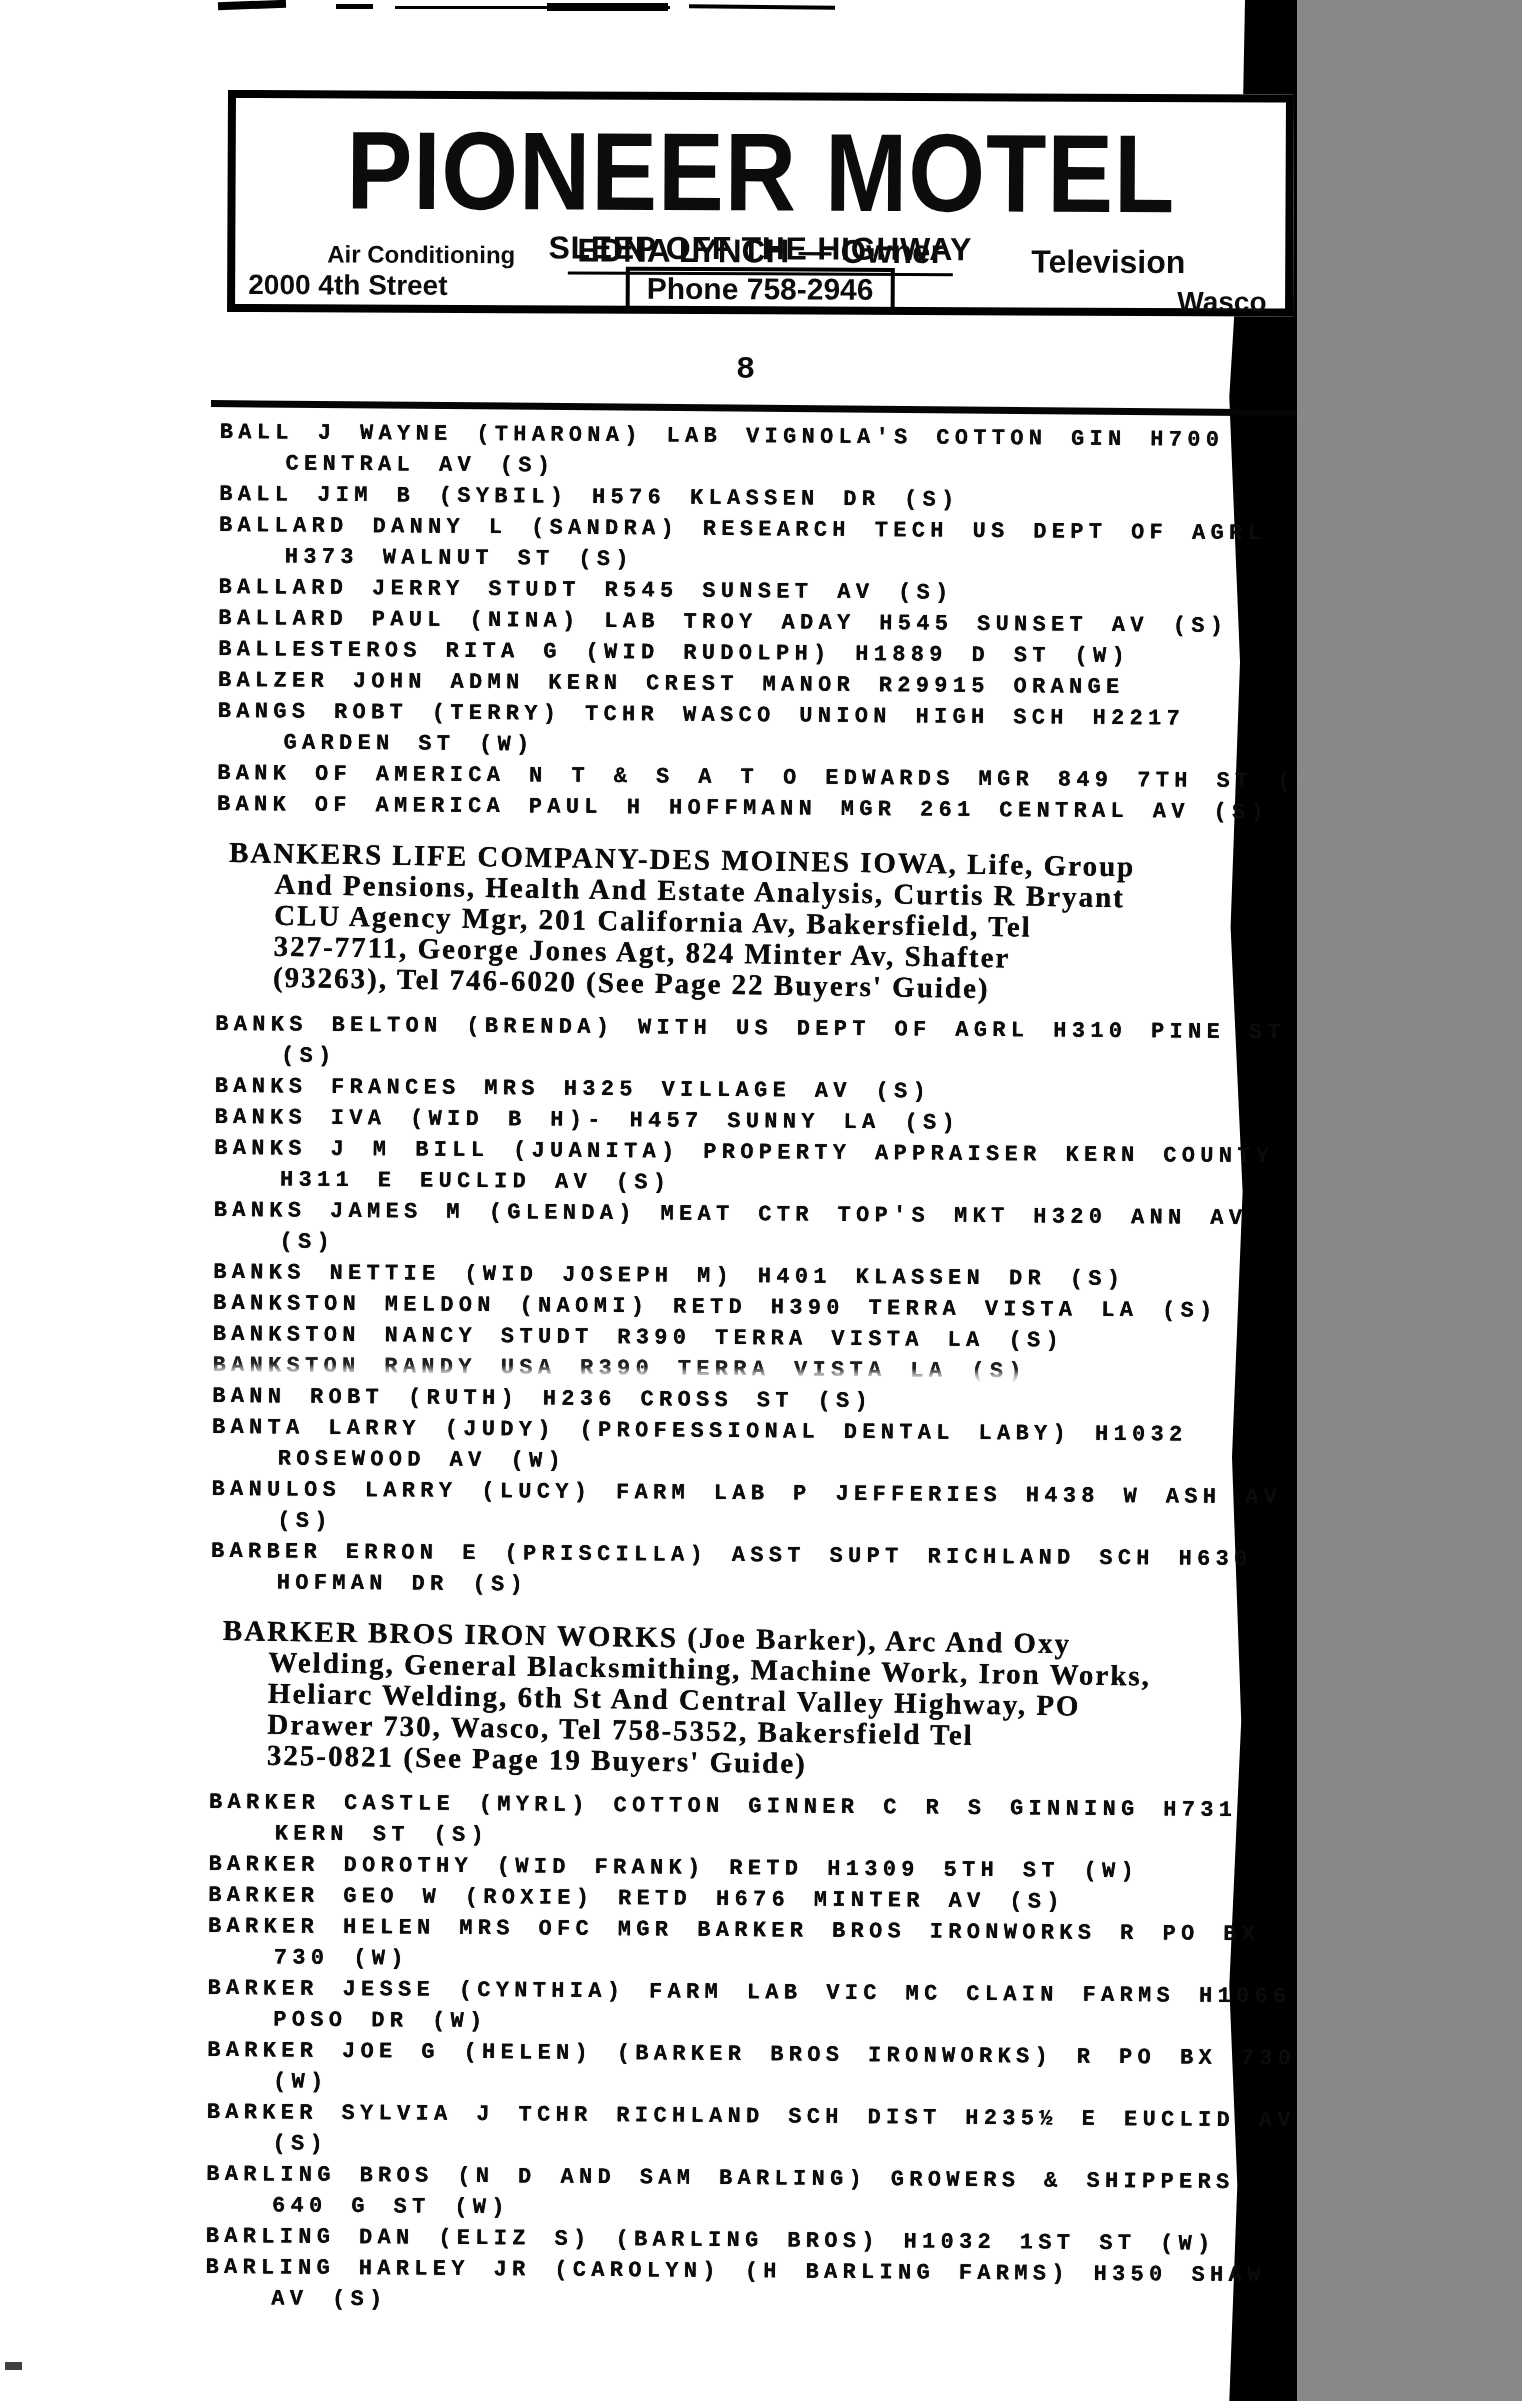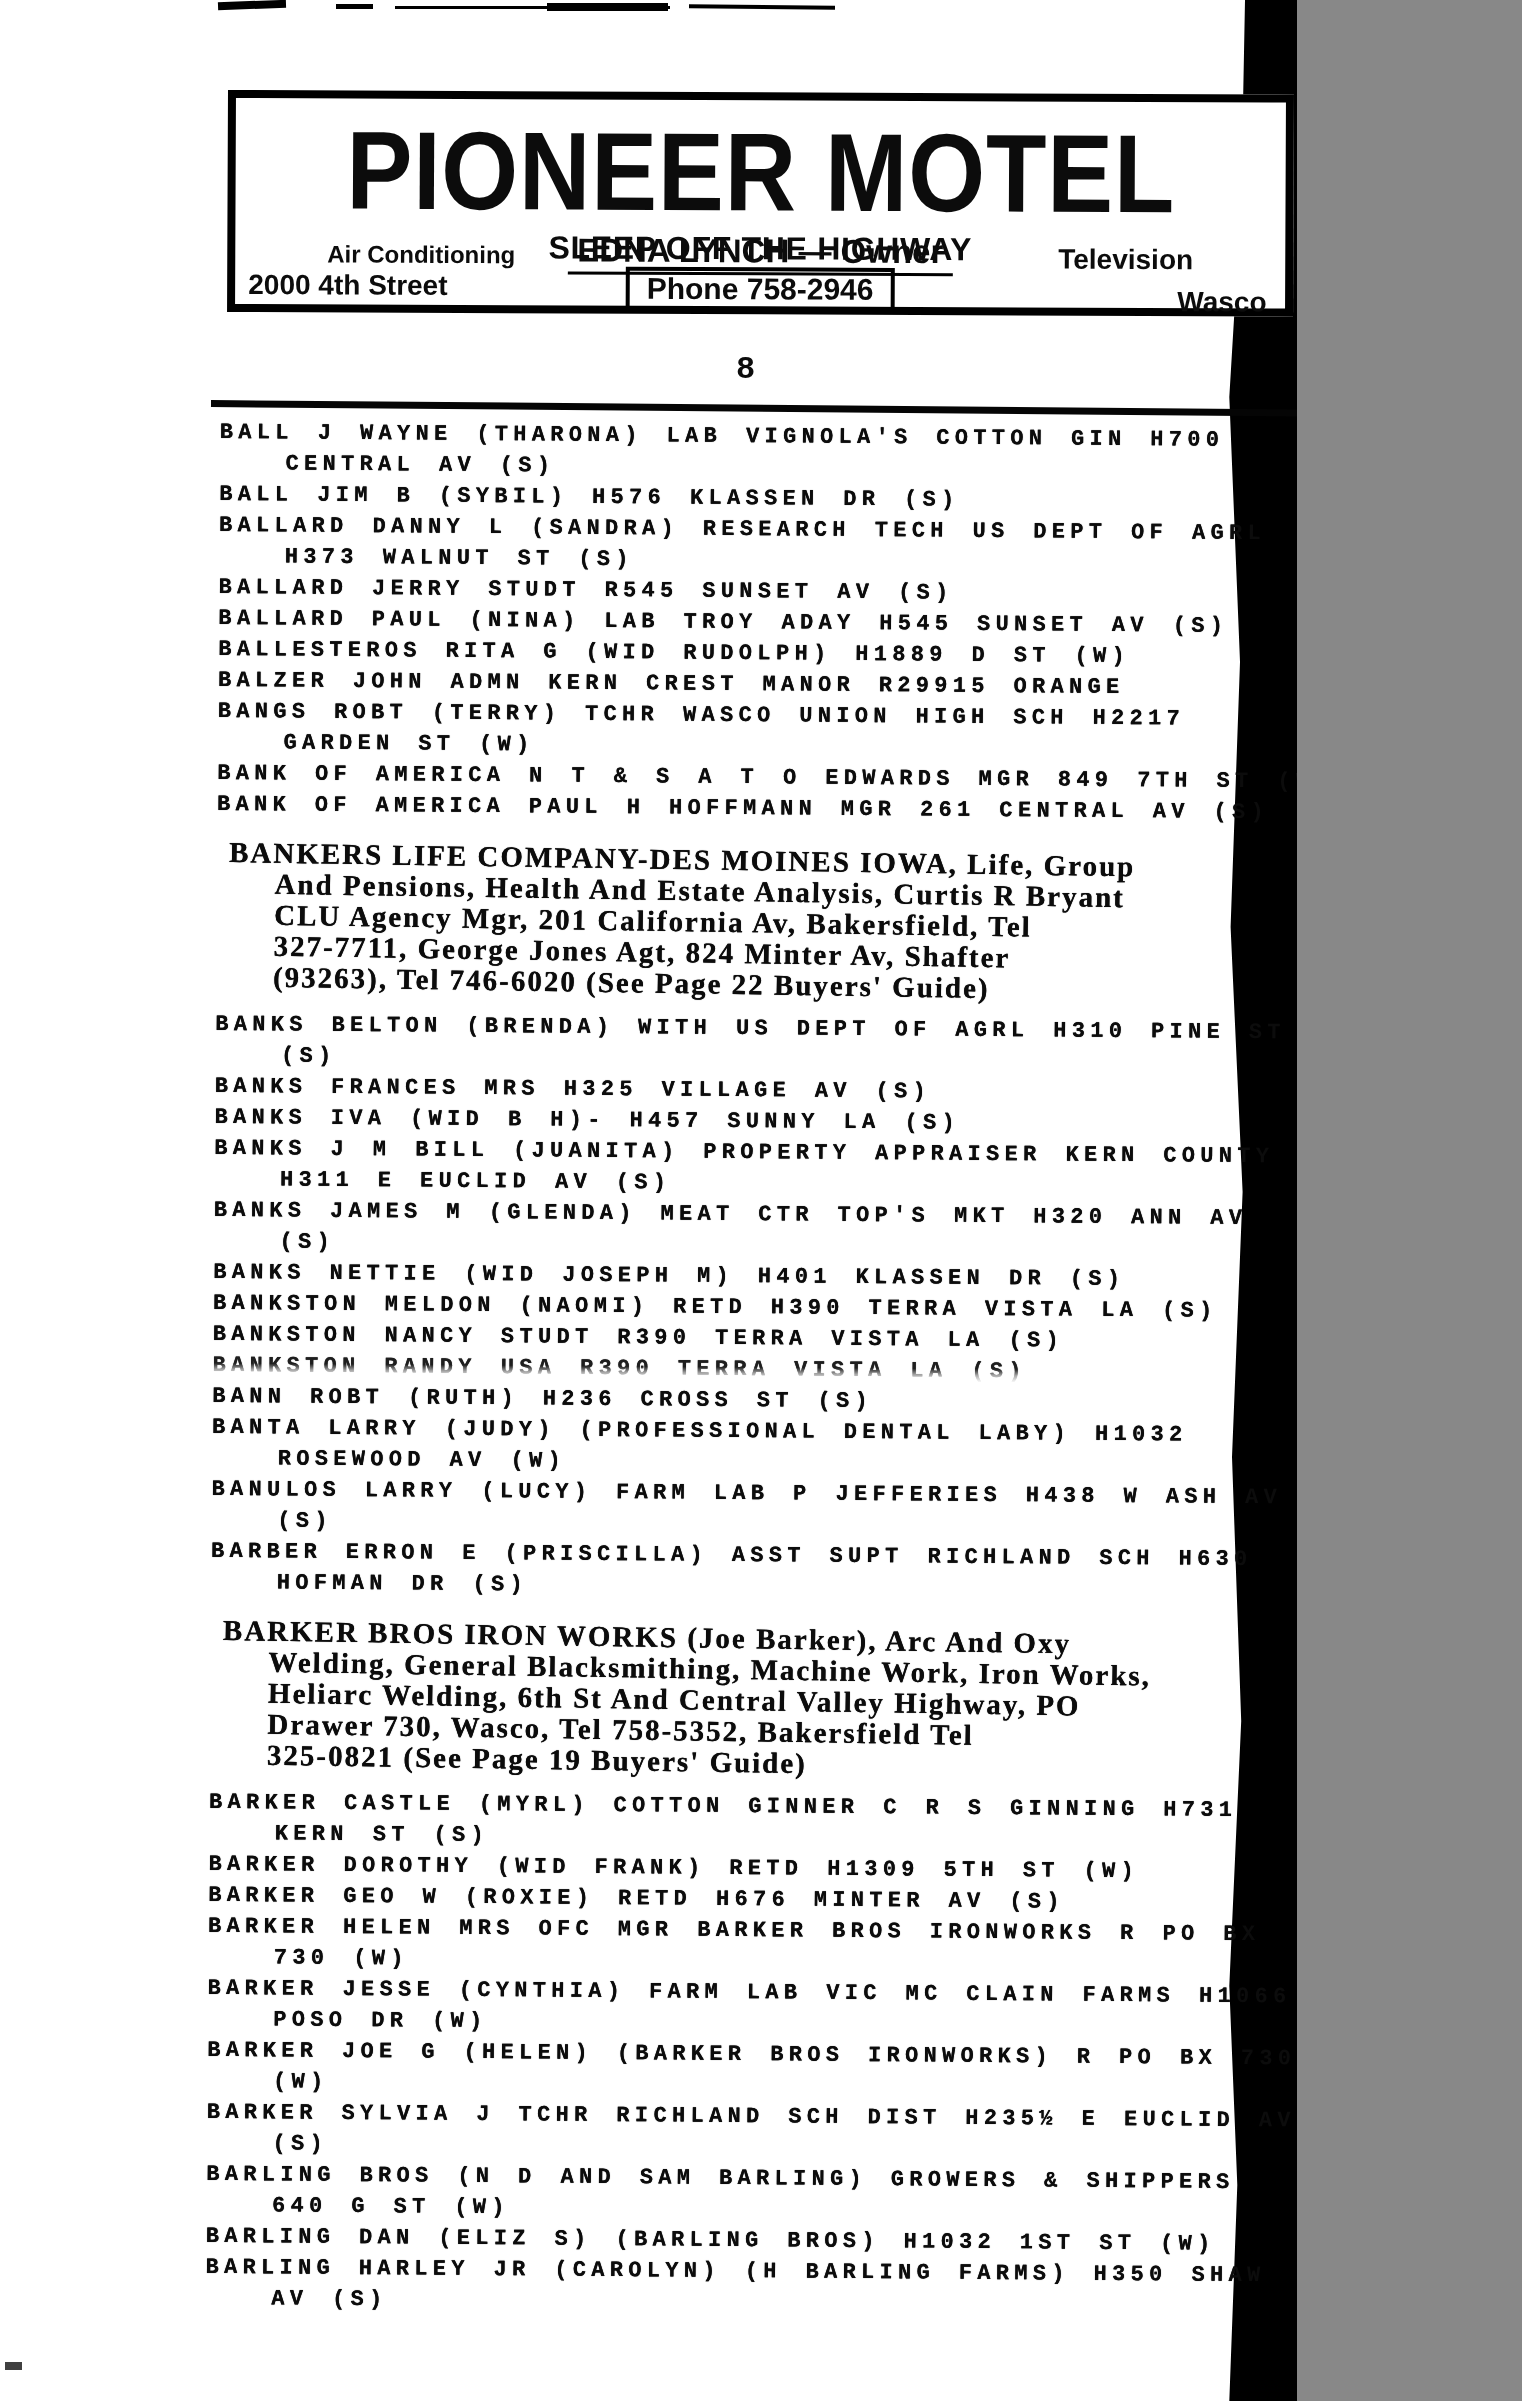--- a/index.html
+++ b/index.html
@@ -40,21 +40,21 @@
     transform:scale(1.0,1.12);transform-origin:50% 0;
   }
   .ad-tagline{
     margin-top:14.6px;text-align:center;
     font-size:32px;font-weight:bold;letter-spacing:0.7px;
   }
   .ad-item{position:absolute;font-weight:bold;white-space:nowrap;}
   .ad-air{left:92px;top:142px;font-size:24px;}
   .ad-owner{left:50%;top:132px;transform:translateX(-50%);font-size:33px;
     border-bottom:3.3px solid #000;padding:0 9.3px 2px 9.3px;}
-  .ad-tv{left:823px;top:142px;font-size:28px;}
+  .ad-tv{left:796px;top:142px;font-size:32px;}
   .ad-addr{left:13.2px;top:171px;font-size:28px;}
   .ad-phonewrap{left:50%;top:167px;transform:translateX(-50%);}
   .phone-box{display:inline-block;border:4px solid #000;padding:0.7px 17px 3.3px 17px;
     font-size:30px;font-weight:bold;white-space:nowrap;}
   .ad-wasco{right:18.5px;top:184px;font-size:28px;margin-left:22px;}
 
   
   .page-number{
     position:absolute;left:736px;top:351px;
     font-family:"Liberation Mono",monospace;

